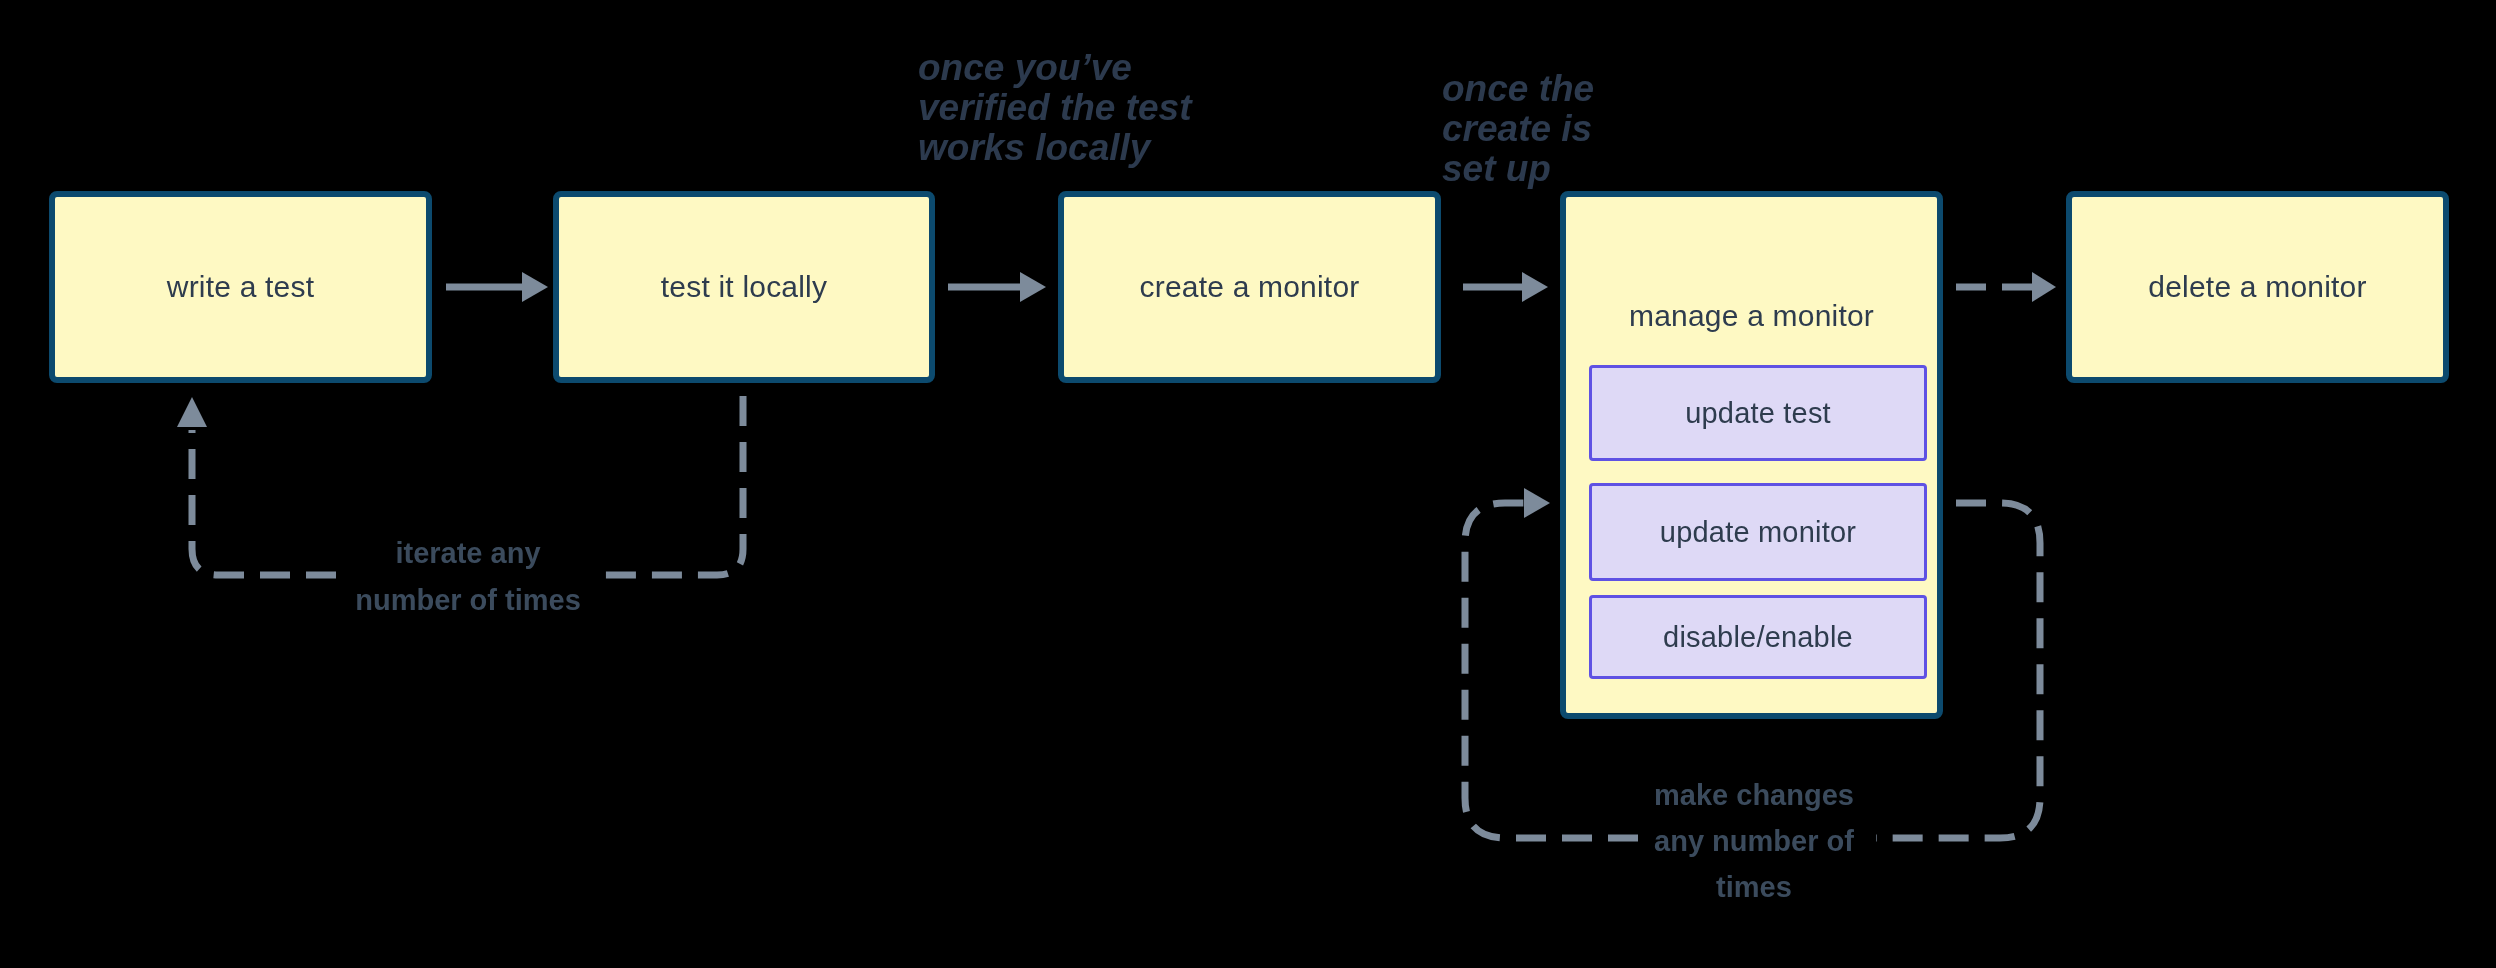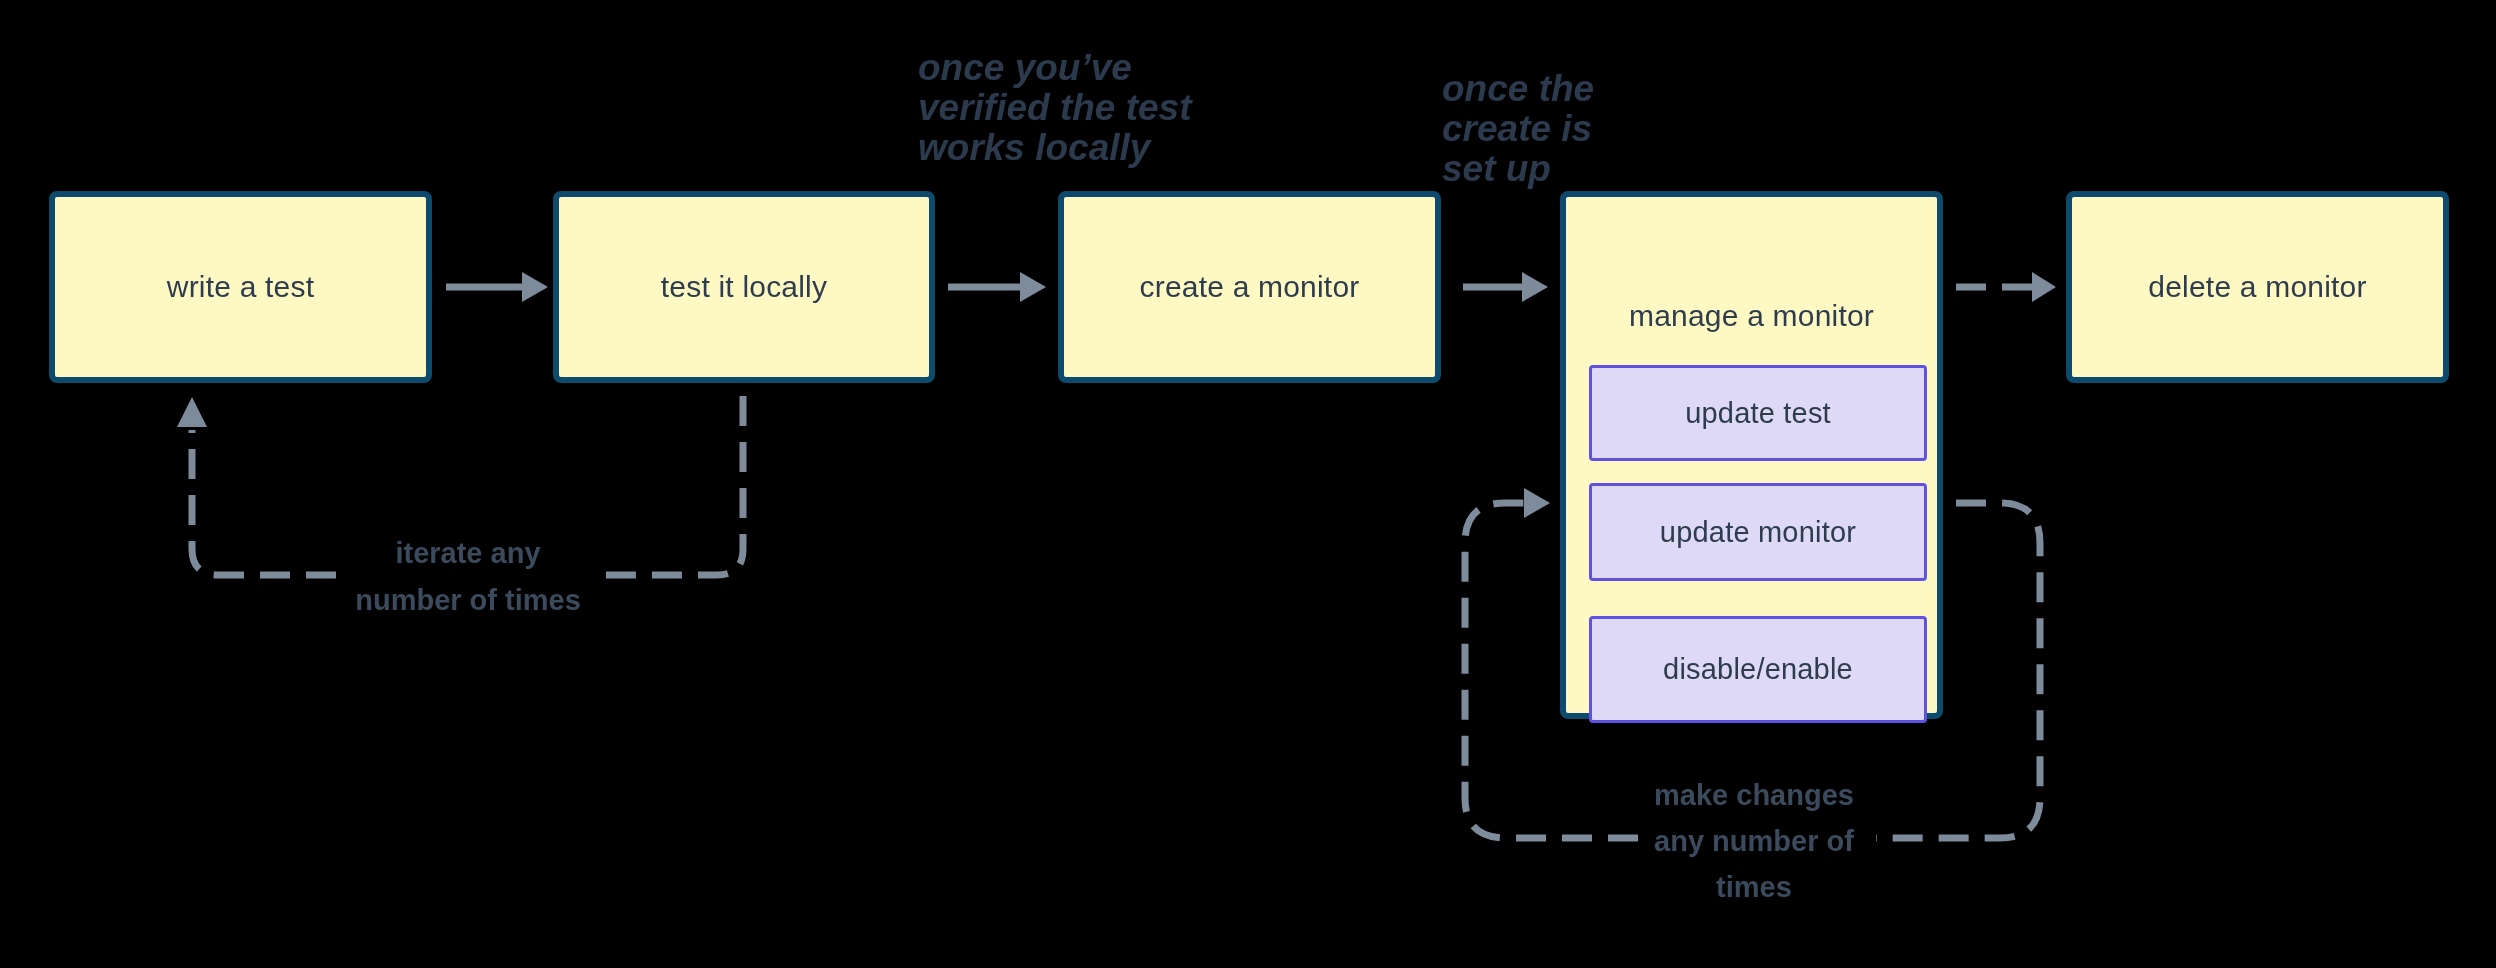--- a/index.html
+++ b/index.html
@@ -118,21 +118,21 @@
   </div>
 
   <div class="node manage" style="left:1560px; top:191px; width:383px; height:528px;">
     <div class="manage-title">manage a monitor</div>
     <div class="sub-button" style="top:168px; height:96px;">
       <span>update test</span>
     </div>
     <div class="sub-button" style="top:286px; height:98px;">
       <span>update monitor</span>
     </div>
-    <div class="sub-button" style="top:419px; height:107px;">
+    <div class="sub-button" style="top:398px; height:84px;">
       <span>disable/enable</span>
     </div>
   </div>
 
   <div class="node" style="left:2066px; top:191px; width:383px; height:192px;">
     <span>delete a monitor</span>
   </div>
 
   <div class="annotation" style="left:918px; top:48px;">
     <div>once you’ve</div>

